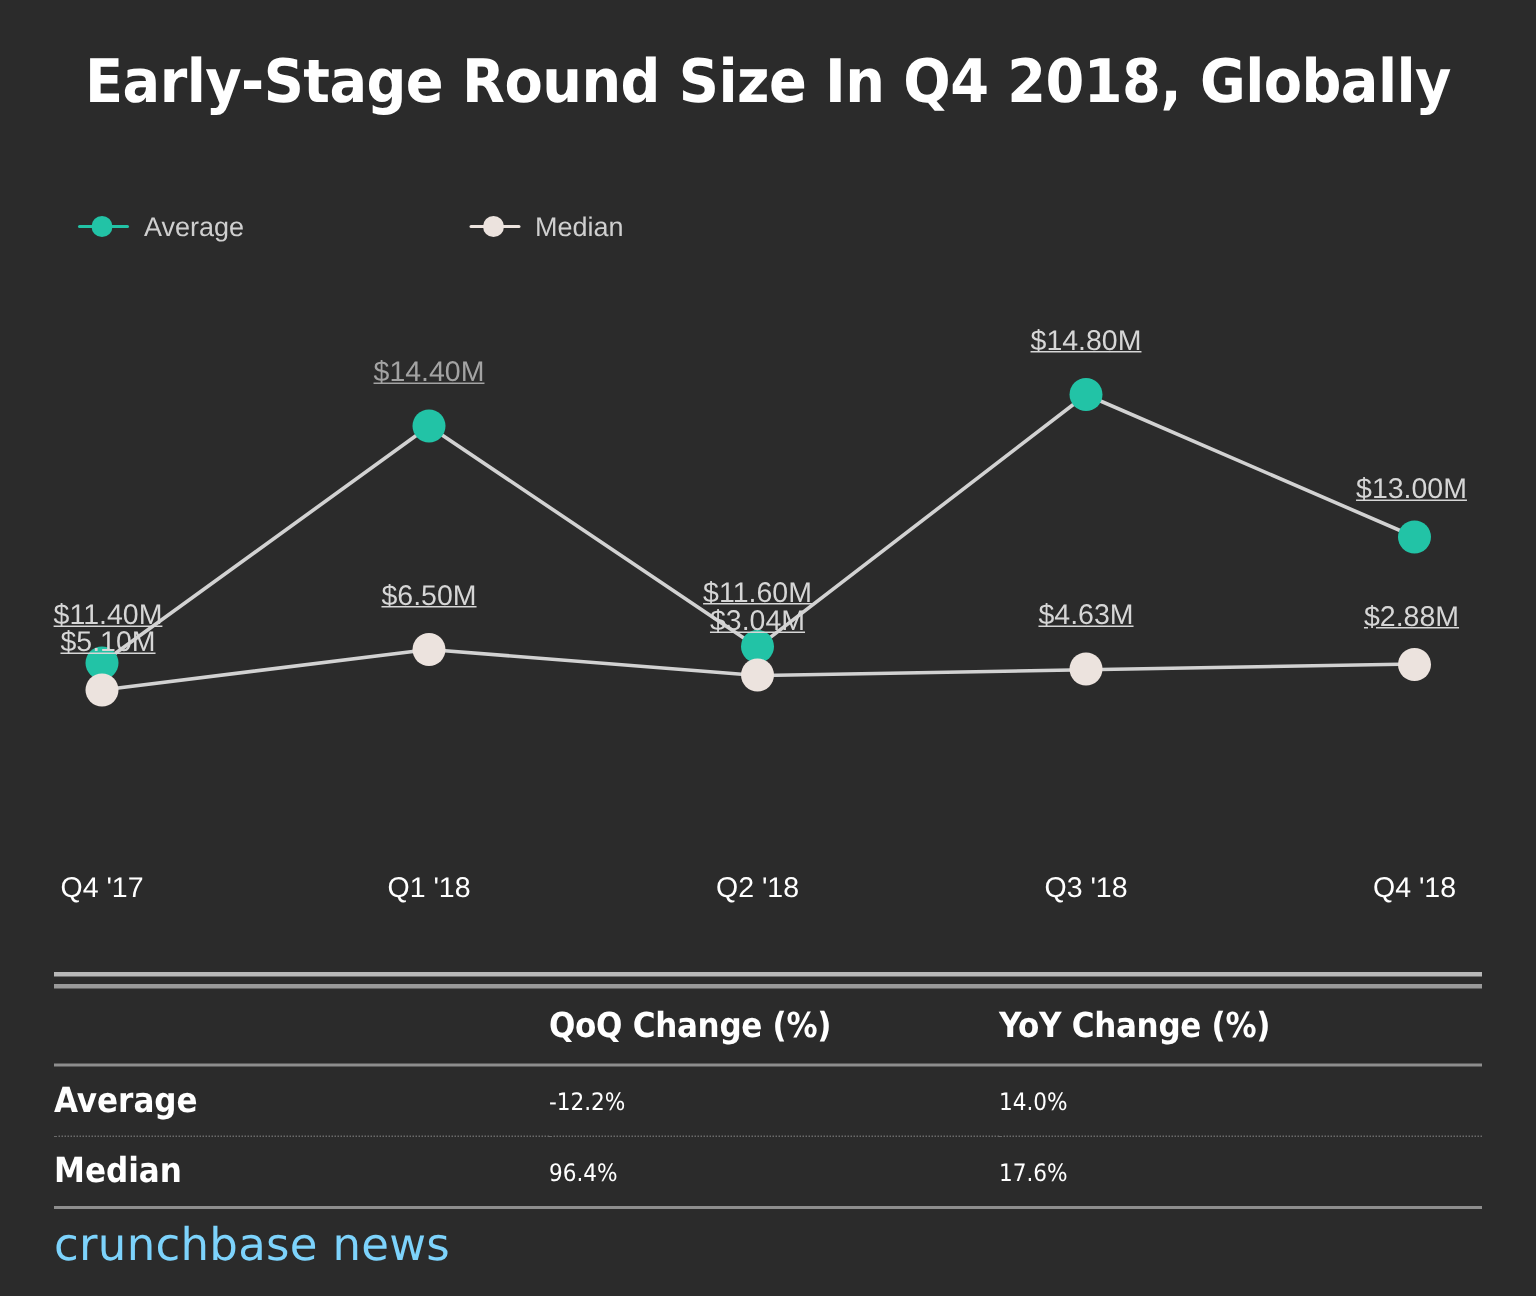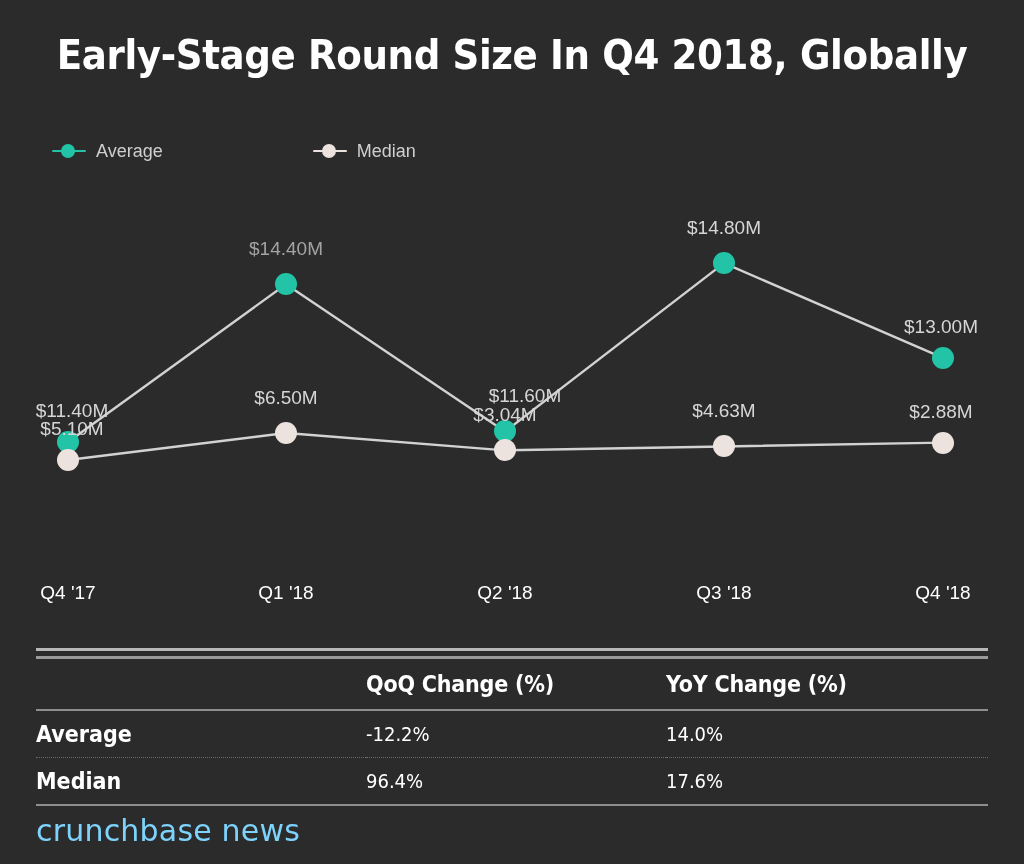--- a/index.html
+++ b/index.html
@@ -98,20 +98,21 @@
     stroke-linejoin: round;
     stroke-linecap: round;
   }
   .pt-label {
     position: absolute;
     color: #d6d6d6;
     font-size: 19px;
     font-family: "Liberation Sans", sans-serif;
     white-space: nowrap;
     transform: translateX(-50%);
+    text-decoration: underline;
   }
   .marker {
     position: absolute;
     border-radius: 50%;
     transform: translate(-50%, -50%);
   }
 
   
   .xlabel {
     position: absolute;
@@ -157,21 +158,21 @@
     font-size: 23px;
     font-weight: bold;
     height: 50px;
     vertical-align: middle;
     letter-spacing: -0.2px;
   }
   table.stats thead tr {
     border-bottom: 2px solid #8e8e8e;
   }
   table.stats td {
-    font-size: 20px;
+    font-size: 16px;
     height: 46px;
     vertical-align: middle;
     font-weight: normal;
   }
   table.stats td.rowlabel {
     font-weight: bold;
     font-size: 23px;
   }
   table.stats tbody tr.first-row {
     border-bottom: 1px dotted #6a6a6a;
@@ -223,21 +224,21 @@
     <polyline id="line-average" class="series-line" points="68,442 286,284.2 505,431.48 724,263.15999999999997 943,357.84000000000003" stroke="#d2d2d2"></polyline>
     <polyline id="line-median" class="series-line" points="68,460 286,432.98 505,450.35 724,446.49 943,442.63" stroke="#d2d2d2"></polyline>
   </svg>
 
   <div id="marker-layer">
       <div class="marker" style="left: 68px; top: 442px; width: 22px; height: 22px; background: rgb(34, 195, 166);"></div>
       <div class="pt-label" style="left: 72px; top: 400px; color: rgb(214, 214, 214);">$11.40M</div>
       <div class="marker" style="left: 286px; top: 284.2px; width: 22px; height: 22px; background: rgb(34, 195, 166);"></div>
       <div class="pt-label" style="left: 286px; top: 238.2px; color: #a3a3a3;">$14.40M</div>
       <div class="marker" style="left: 505px; top: 431.48px; width: 22px; height: 22px; background: rgb(34, 195, 166);"></div>
-      <div class="pt-label" style="left: 505px; top: 385.48px; color: rgb(214, 214, 214); margin-left: 20px;">$11.60M</div>
+      <div class="pt-label" style="left: 505px; top: 385.48px; color: rgb(214, 214, 214);">$11.60M</div>
       <div class="marker" style="left: 724px; top: 263.16px; width: 22px; height: 22px; background: rgb(34, 195, 166);"></div>
       <div class="pt-label" style="left: 724px; top: 217.16px; color: rgb(214, 214, 214);">$14.80M</div>
       <div class="marker" style="left: 943px; top: 357.84px; width: 22px; height: 22px; background: rgb(34, 195, 166);"></div>
       <div class="pt-label" style="left: 941px; top: 315.84px; color: rgb(214, 214, 214);">$13.00M</div>
       <div class="marker" style="left: 68px; top: 460px; width: 22px; height: 22px; background: rgb(236, 227, 222);"></div>
       <div class="pt-label" style="left: 72px; top: 418px; color: rgb(214, 214, 214);">$5.10M</div>
       <div class="marker" style="left: 286px; top: 432.98px; width: 22px; height: 22px; background: rgb(236, 227, 222);"></div>
       <div class="pt-label" style="left: 286px; top: 386.98px; color: rgb(214, 214, 214);">$6.50M</div>
       <div class="marker" style="left: 505px; top: 450.35px; width: 22px; height: 22px; background: rgb(236, 227, 222);"></div>
       <div class="pt-label" style="left: 505px; top: 404.35px; color: rgb(214, 214, 214);">$3.04M</div>

